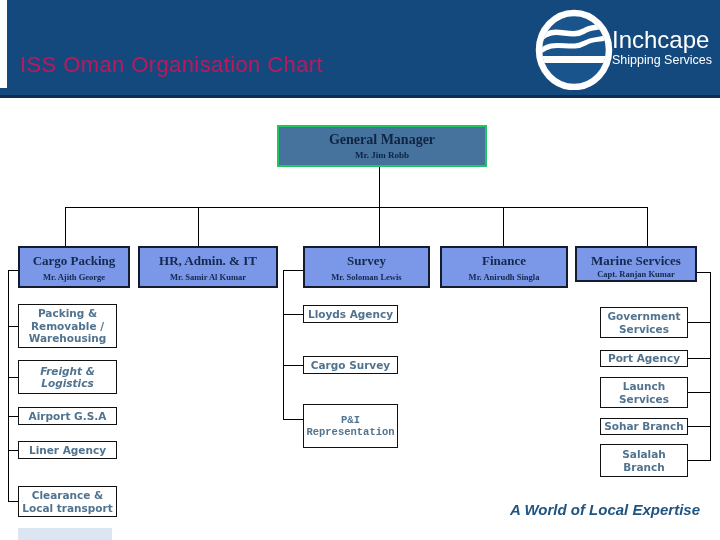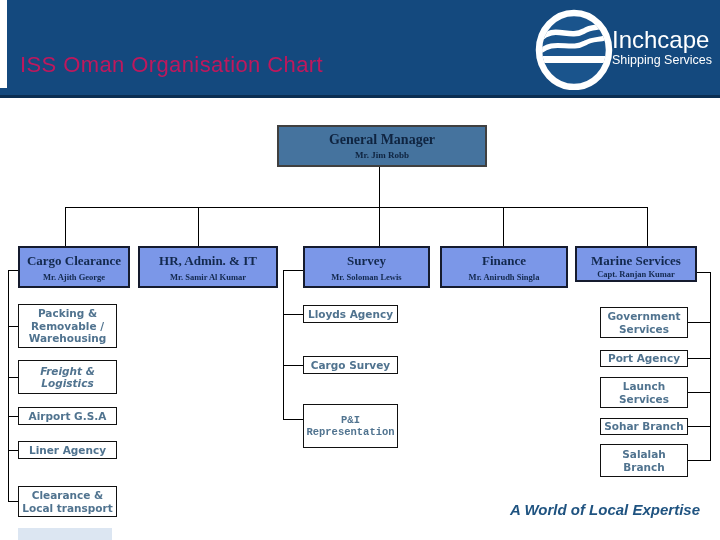--- a/index.html
+++ b/index.html
@@ -9,21 +9,21 @@
   }
   
   .header-main { position:absolute; left:7px; top:0; width:713px; height:95px; background:#14497E; }
   .header-band { position:absolute; left:0; top:88px; width:720px; height:7px; background:#14497E; }
   .header-underline { position:absolute; left:0; top:95px; width:720px; height:3px; background:#0B2E52; }
   .slide-title { position:absolute; left:20px; top:52px; color:#be185d; font-size:22px; letter-spacing:0.4px; }
   .logo-svg { position:absolute; left:528px; top:4px; }
   
   .box { position:absolute; box-sizing:border-box; display:flex; flex-direction:column;
          align-items:center; justify-content:center; text-align:center; }
-  .node-root { background:#45739E; border:2px solid #404040; color:#0F2440;
+  .node-root { background:#45739E; border:2px solid #22c55e; color:#0F2440;
                font-family:"Liberation Serif", serif; justify-content:space-between; padding:5px 2px 5px; }
   .root-title { font-size:14px; font-weight:bold; }
   .root-name  { font-size:9px;  font-weight:bold; }
   .node-dept { background:#7B97E8; border:2px solid #151B2E; color:#13294E;
                font-family:"Liberation Serif", serif; justify-content:space-between; padding:5px 2px 4px; }
   .dept-title { font-size:13px; font-weight:bold; white-space:nowrap; }
   .dept-name  { font-size:8.5px; font-weight:bold; white-space:nowrap; }
   .node-sub { background:#ffffff; border:1px solid #111111; color:#50738F;
               font-family:"DejaVu Sans", sans-serif; font-weight:bold; font-size:10.5px;
               line-height:1.18; white-space:pre-line; }
@@ -90,21 +90,21 @@
   <div class="line" style="left:688px; top:392px; width:22px; height:1px;"></div>
   <div class="line" style="left:688px; top:426px; width:22px; height:1px;"></div>
   <div class="line" style="left:688px; top:460px; width:22px; height:1px;"></div>
 
   <div class="box node-root" style="left:277px; top:125px; width:210px; height:42px;">
     <span class="root-title">General Manager</span>
     <span class="root-name">Mr. Jim Robb</span>
   </div>
 
   <div class="box node-dept" style="left:18px; top:246px; width:112px; height:42px;">
-    <span class="dept-title">Cargo Clearance</span>
+    <span class="dept-title">Cargo Packing</span>
     <span class="dept-name">Mr. Ajith George</span>
   </div>
   <div class="box node-dept" style="left:138px; top:246px; width:140px; height:42px;">
     <span class="dept-title">HR, Admin. &amp; IT</span>
     <span class="dept-name">Mr. Samir Al Kumar</span>
   </div>
   <div class="box node-dept" style="left:303px; top:246px; width:127px; height:42px;">
     <span class="dept-title">Survey</span>
     <span class="dept-name">Mr. Soloman Lewis</span>
   </div>

